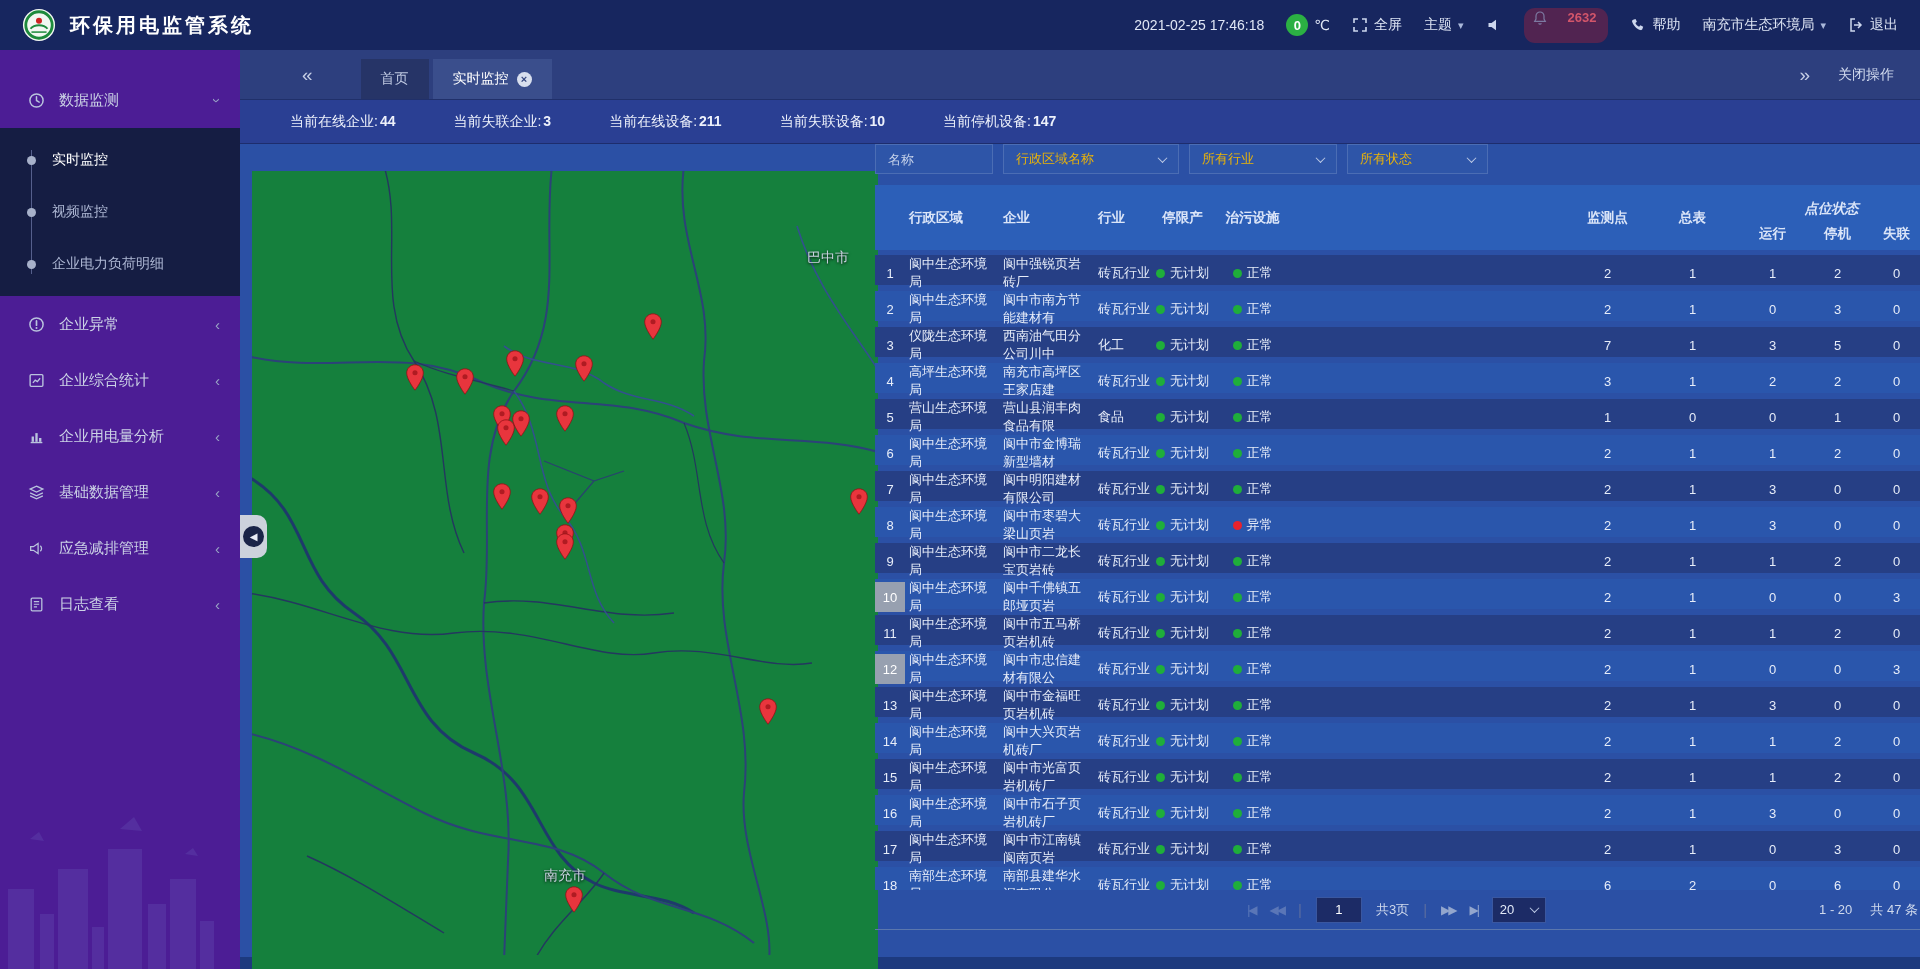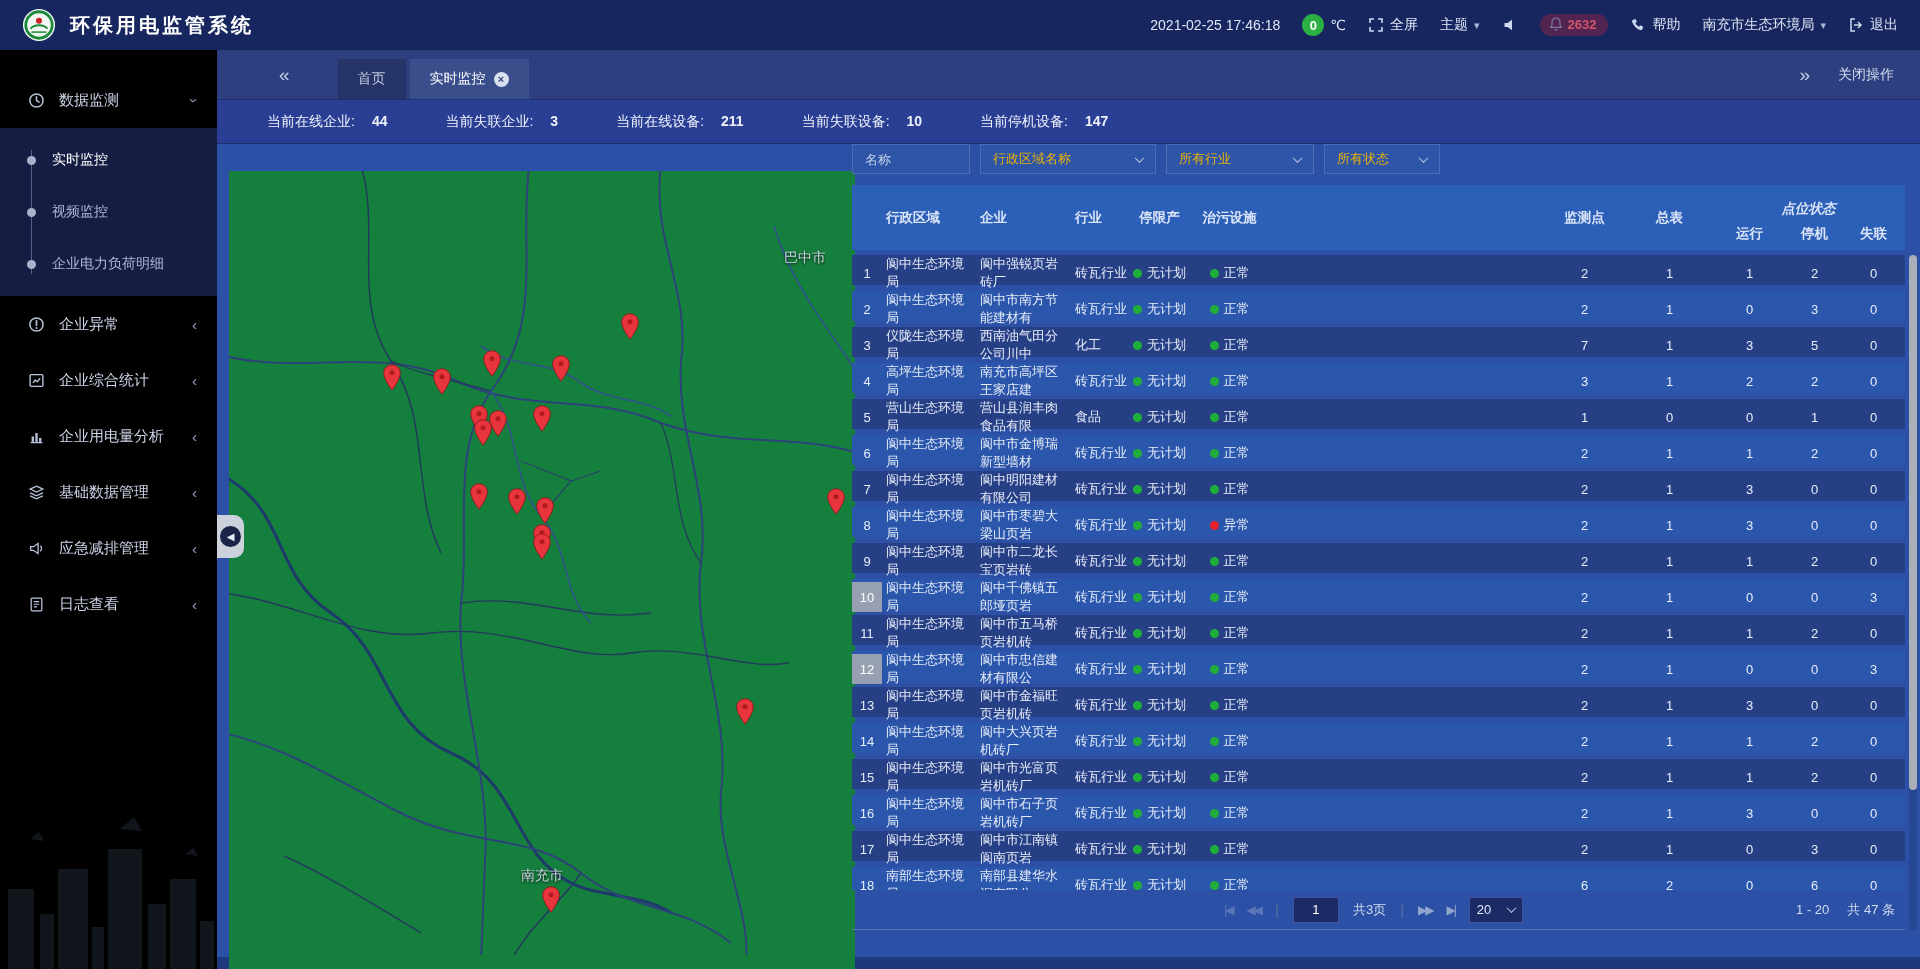--- a/index.html
+++ b/index.html
@@ -8,28 +8,28 @@
   svg{display:block}
   
   .header{height:50px;background:#17265f;display:flex;align-items:center;padding:0 22px;color:#eef2fb}
   .logo{width:34px;height:34px;margin-right:14px;flex:0 0 auto}
   .app-title{font-size:20px;font-weight:bold;letter-spacing:3px;color:#ffffff}
   .header-right{margin-left:auto;display:flex;align-items:center;gap:22px;font-size:14px;color:#dfe6f5}
   .h-item{display:flex;align-items:center;gap:6px;white-space:nowrap}
   .h-icon{width:16px;height:16px;color:#cdd7ee}
   .temp-badge{width:22px;height:22px;border-radius:50%;background:#2bb043;color:#fff;display:flex;
     align-items:center;justify-content:center;font-size:13px;font-weight:bold}
-  .bell-pill{display:flex;align-items:center;gap:4px;background:rgba(130,35,70,.55);border-radius:11px;
-    padding:2px 12px 4px 8px}
+  .bell-pill{display:flex;align-items:center;gap:20px;background:rgba(130,35,70,.55);border-radius:11px;
+    padding:2px 12px 17px 8px}
   .bell-pill .h-icon{color:#8b97bd;opacity:.75}
   .bell-count{color:#d2556a;font-weight:bold;font-size:13px}
   .chev-t{font-size:11px;color:#aab8da}
   
   .main{display:flex;height:919px}
-  .sidebar{width:217px;background:#000000;position:relative;flex:0 0 auto;padding-top:22px;overflow:hidden}
+  .sidebar{width:240px;background:#4c1d95;position:relative;flex:0 0 auto;padding-top:22px;overflow:hidden}
   .menu-group{height:56px;display:flex;align-items:center;padding:0 20px 0 28px;color:#ccd3e6;
     font-size:15px;cursor:pointer}
   .mi-icon{width:17px;height:17px;margin-right:14px;color:#b9c3dd;flex:0 0 auto}
   .mi-label{flex:1}
   .mi-chevron{font-size:15px;color:#9aa6c6}
   .chev.down{display:inline-block;transform:rotate(90deg)}
   .submenu{background:#151d43;position:relative;padding:6px 0}
   .submenu:before{content:"";position:absolute;left:31px;top:22px;bottom:22px;width:1px;background:#555f8c}
   .submenu-item{height:52px;display:flex;align-items:center;padding-left:52px;color:#aeb8d4;font-size:14px;
     position:relative;cursor:pointer}
@@ -44,21 +44,21 @@
   .tabs{display:flex;align-items:stretch;height:40px;margin-left:36px;align-self:flex-end}
   .tab{display:flex;align-items:center;gap:8px;padding:0 20px;font-size:14px;background:#263467;
     color:#bfc9e2;cursor:pointer;margin-right:4px}
   .tab.active{background:#3a4e8c;color:#fff}
   .tab-close{width:15px;height:15px;border-radius:50%;background:#d8dfee;color:#33457e;font-size:11px;
     line-height:15px;text-align:center;font-weight:bold}
   .tabbar-right{margin-left:auto;display:flex;align-items:center;gap:16px;font-size:14px;color:#d2dbef}
   
   .statsbar{height:44px;background:#2a3f93;border-bottom:1px solid #1d2d6d;display:flex;align-items:center;
     padding-left:50px;gap:58px;color:#edf1fb;font-size:14px}
-  .stat{display:flex;gap:17px;white-space:nowrap}
+  .stat{display:flex;gap:2px;white-space:nowrap}
   .stat .v{font-weight:bold}
   
   .workspace{position:absolute;top:94px;left:0;right:0;bottom:0}
   .bottom-strip{position:absolute;left:0;right:0;bottom:0;height:12px;background:#1d3a7e}
   
   .map{position:absolute;left:12px;top:27px;width:626px;height:916px;background:#15803d;overflow:hidden}
   .map-roads{position:absolute;inset:0}
   .city-label{position:absolute;transform:translate(-50%,-50%);color:#ccd4e2;font-size:14px;
     text-shadow:0 1px 3px #000;white-space:nowrap}
   .pin{position:absolute;transform:translate(-50%,-100%);cursor:pointer}
@@ -67,21 +67,21 @@
   .map-handle .circ{width:21px;height:21px;border-radius:50%;background:#1a2448;color:#e8ecf6;font-size:10px;
     display:flex;align-items:center;justify-content:center}
   
   .right-panel{position:absolute;left:635px;top:0;width:1053px;height:786px}
   .filters{display:flex;gap:10px;height:30px}
   .f-input,.f-select{background:#2e55a8;border:1px solid rgba(255,255,255,.14);color:#eab308;font-size:13px;
     height:30px;display:flex;align-items:center;padding:0 12px}
   .f-input{width:118px;font-family:inherit}
   .f-input::placeholder{color:#c6d2ea}
   .f-select{cursor:pointer}
-  .w190{width:176px}.w145{width:148px}.w120{width:116px}
+  .w190{width:176px}.w145{width:148px}.w120{width:141px}
   .chevdn{width:7px;height:7px;border-right:1.6px solid #bcc9e5;border-bottom:1.6px solid #bcc9e5;
     transform:rotate(45deg) translate(-1px,-1px);margin-left:auto}
   .tgrid{display:grid;grid-template-columns:30px 90px 95px 60px 65px 75px 1fr 85px 85px 75px 55px 63px;align-items:center}
   .thead{position:absolute;left:0;top:41px;width:100%;height:65px;background:#2c5fb8;color:#dbe5f8;
     font-size:13.5px;font-weight:bold;grid-template-rows:1fr 1fr}
   .th-span{grid-row:1/3}
   .th-group{grid-row:1;grid-column:10/13;text-align:center;font-style:italic;align-self:end}
   .th-sub{grid-row:2;align-self:center;text-align:center}
   .c-l{padding-left:4px;text-align:left}
   .c-l2{padding-left:8px;text-align:left}

